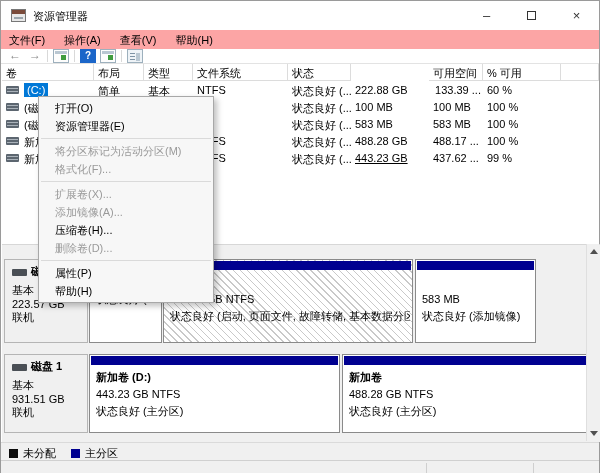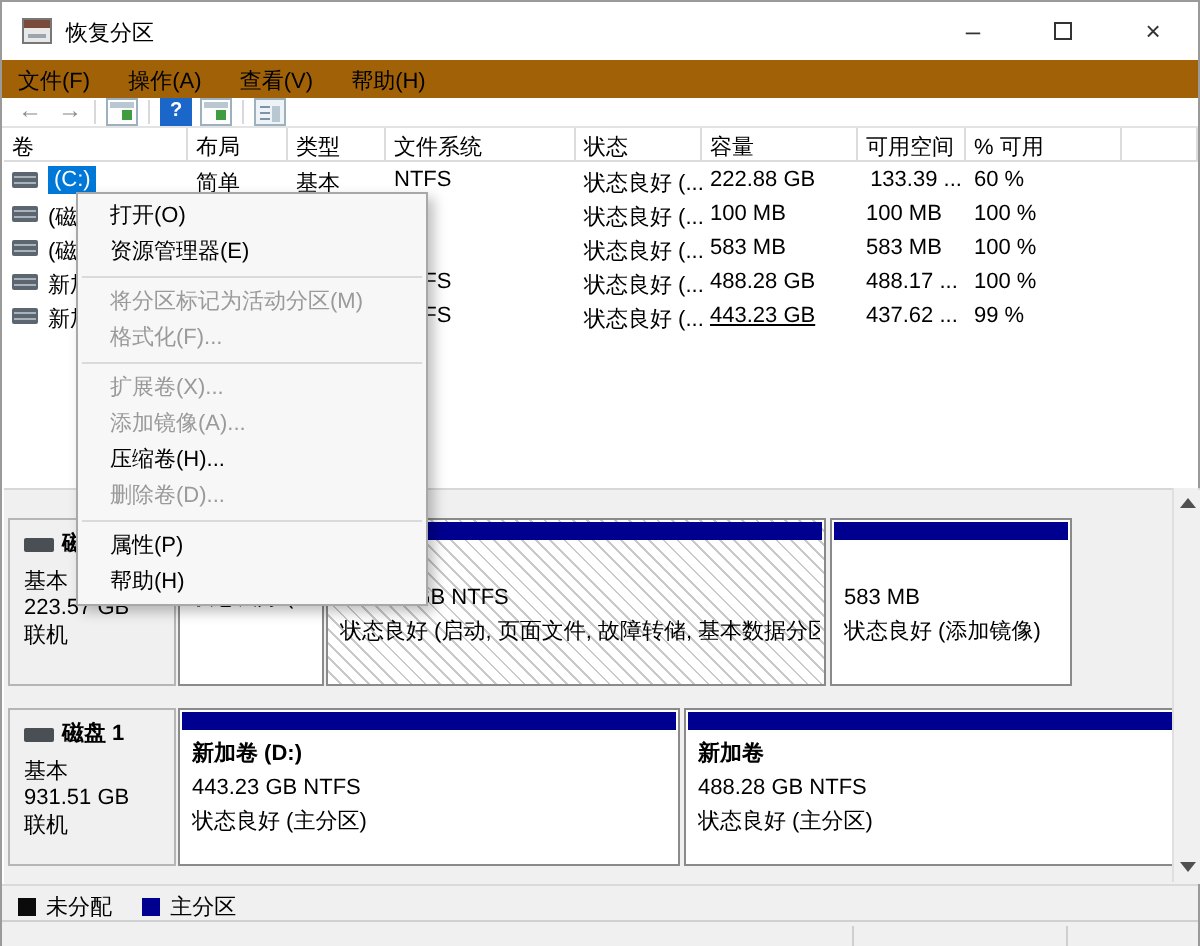--- a/index.html
+++ b/index.html
@@ -11,21 +11,21 @@
   .titlebar { position:absolute; left:0; top:0; width:100%; height:29px; background:#fff; }
   .app-icon { position:absolute; left:10px; top:8px; width:15px; height:13px; border:1px solid #777; background:#e8e8e8; }
   .app-icon::before { content:""; position:absolute; left:0; top:0; width:13px; height:4px; background:#7a4a3a; }
   .app-icon::after { content:""; position:absolute; left:2px; bottom:2px; width:9px; height:2px; background:#9aa5ad; }
   .title-text { position:absolute; left:32px; top:8px; font-size:11px; }
   .win-btn { position:absolute; top:0; height:29px; width:45px; text-align:center; line-height:29px; font-size:13px; color:#333; }
   .btn-min { right:90px; } .btn-max { right:45px; } .btn-close { right:0; }
   .btn-max span { display:inline-block; width:9px; height:9px; border:1px solid #333; }
 
   
-  .menubar { position:absolute; left:0; top:29px; width:100%; height:19px; background:#a16207; }
+  .menubar { position:absolute; left:0; top:29px; width:100%; height:19px; background:#fca5a5; }
   .menubar .mitem { display:inline-block; padding:3px 8px 0 8px; height:19px; }
 
   
   .toolbar { position:absolute; left:0; top:48px; width:100%; height:15px; background:#fff; border-bottom:1px solid #e3e3e3; }
   .tb { position:absolute; top:0px; width:16px; height:14px; }
   .tb-arrow { font-size:12px; font-weight:bold; color:#8a8a8a; line-height:13px; text-align:center; }
   .tb-sep { position:absolute; top:1px; width:1px; height:12px; background:#d9d9d9; }
   .tb-win { border:1px solid #9db0bd; background:#fdfdfd; }
   .tb-win::before { content:""; position:absolute; left:1px; top:1px; right:1px; height:3px; background:#b9c7d2; }
   .tb-win::after { content:""; position:absolute; right:2px; bottom:2px; width:5px; height:5px; background:#3f9c3f; }
@@ -75,21 +75,21 @@
   .statusbar { position:absolute; left:0; top:459px; width:100%; height:13px; background:#f0f0f0; border-top:1px solid #d0d0d0; }
   .sdiv { position:absolute; top:2px; width:1px; height:10px; background:#cfcfcf; }
 </style>
 </head>
 <body>
 
 <div id="app">
 
   <div class="titlebar">
     <span class="app-icon"></span>
-    <span class="title-text">恢复分区</span>
+    <span class="title-text">资源管理器</span>
     <div class="win-btn btn-min">–</div>
     <div class="win-btn btn-max"><span></span></div>
     <div class="win-btn btn-close">×</div>
   </div>
 
   <div class="menubar">
     <span class="mitem">文件(F)</span>
     <span class="mitem">操作(A)</span>
     <span class="mitem">查看(V)</span>
     <span class="mitem">帮助(H)</span>
@@ -107,21 +107,20 @@
     <div class="tb tb-panel" style="left:126px;"></div>
   </div>
 
   <div class="listpane">
 
     <div class="hdr-cell" style="left:0;width:92px;">卷</div>
     <div class="hdr-cell" style="left:92px;width:50px;">布局</div>
     <div class="hdr-cell" style="left:142px;width:49px;">类型</div>
     <div class="hdr-cell" style="left:191px;width:95px;">文件系统</div>
     <div class="hdr-cell" style="left:286px;width:63px;">状态</div>
-    <div class="hdr-cell" style="left:349px;width:78px;">容量</div>
     <div class="hdr-cell" style="left:427px;width:54px;">可用空间</div>
     <div class="hdr-cell" style="left:481px;width:78px;">% 可用</div>
     <div class="hdr-cell" style="left:559px;width:38px;"></div>
 
     <div>
       <span class="vol-ico" style="left:4px;top:22px;"></span>
       <div class="row-cell" style="left:18px;top:18px;width:74px;"><span class="sel">(C:)</span></div>
       <div class="row-cell" style="left:92px;top:18px;width:50px;">简单</div>
       <div class="row-cell" style="left:142px;top:18px;width:49px;">基本</div>
       <div class="row-cell" style="left:191px;top:18px;width:95px;">NTFS</div>

